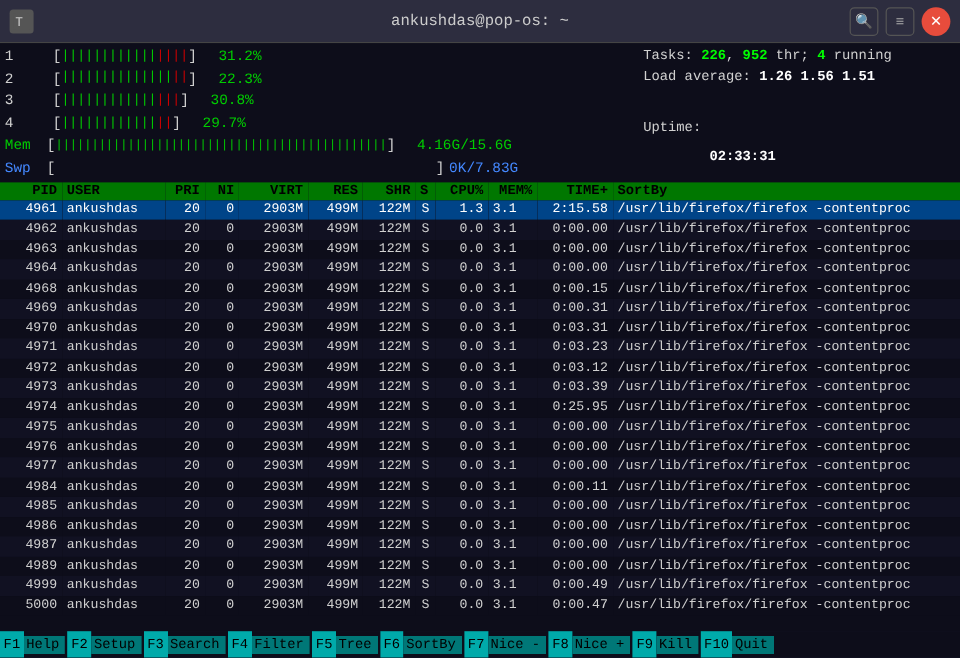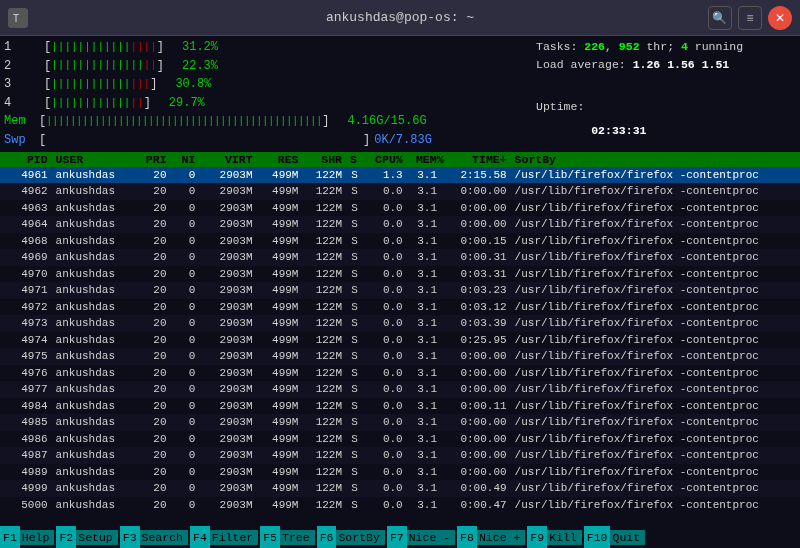--- a/index.html
+++ b/index.html
@@ -129,21 +129,21 @@
 
     .col-pid { min-width: 45px; text-align: right; }
     .col-user { min-width: 75px; }
     .col-pri { min-width: 28px; text-align: right; }
     .col-ni { min-width: 25px; text-align: right; }
     .col-virt { min-width: 50px; text-align: right; }
     .col-res { min-width: 40px; text-align: right; }
     .col-shr { min-width: 38px; text-align: right; }
     .col-s { min-width: 14px; text-align: center; }
     .col-cpu { min-width: 38px; text-align: right; }
-    .col-mem { min-width: 35px; text-align: center; }
+    .col-mem { min-width: 35px; text-align: left; }
     .col-time { min-width: 55px; text-align: right; }
     .col-cmd { }
 
     
     #bottom-bar {
       background: #0d0d1a;
       height: 22px;
       display: flex;
       align-items: center;
       font-size: 11.5px;

